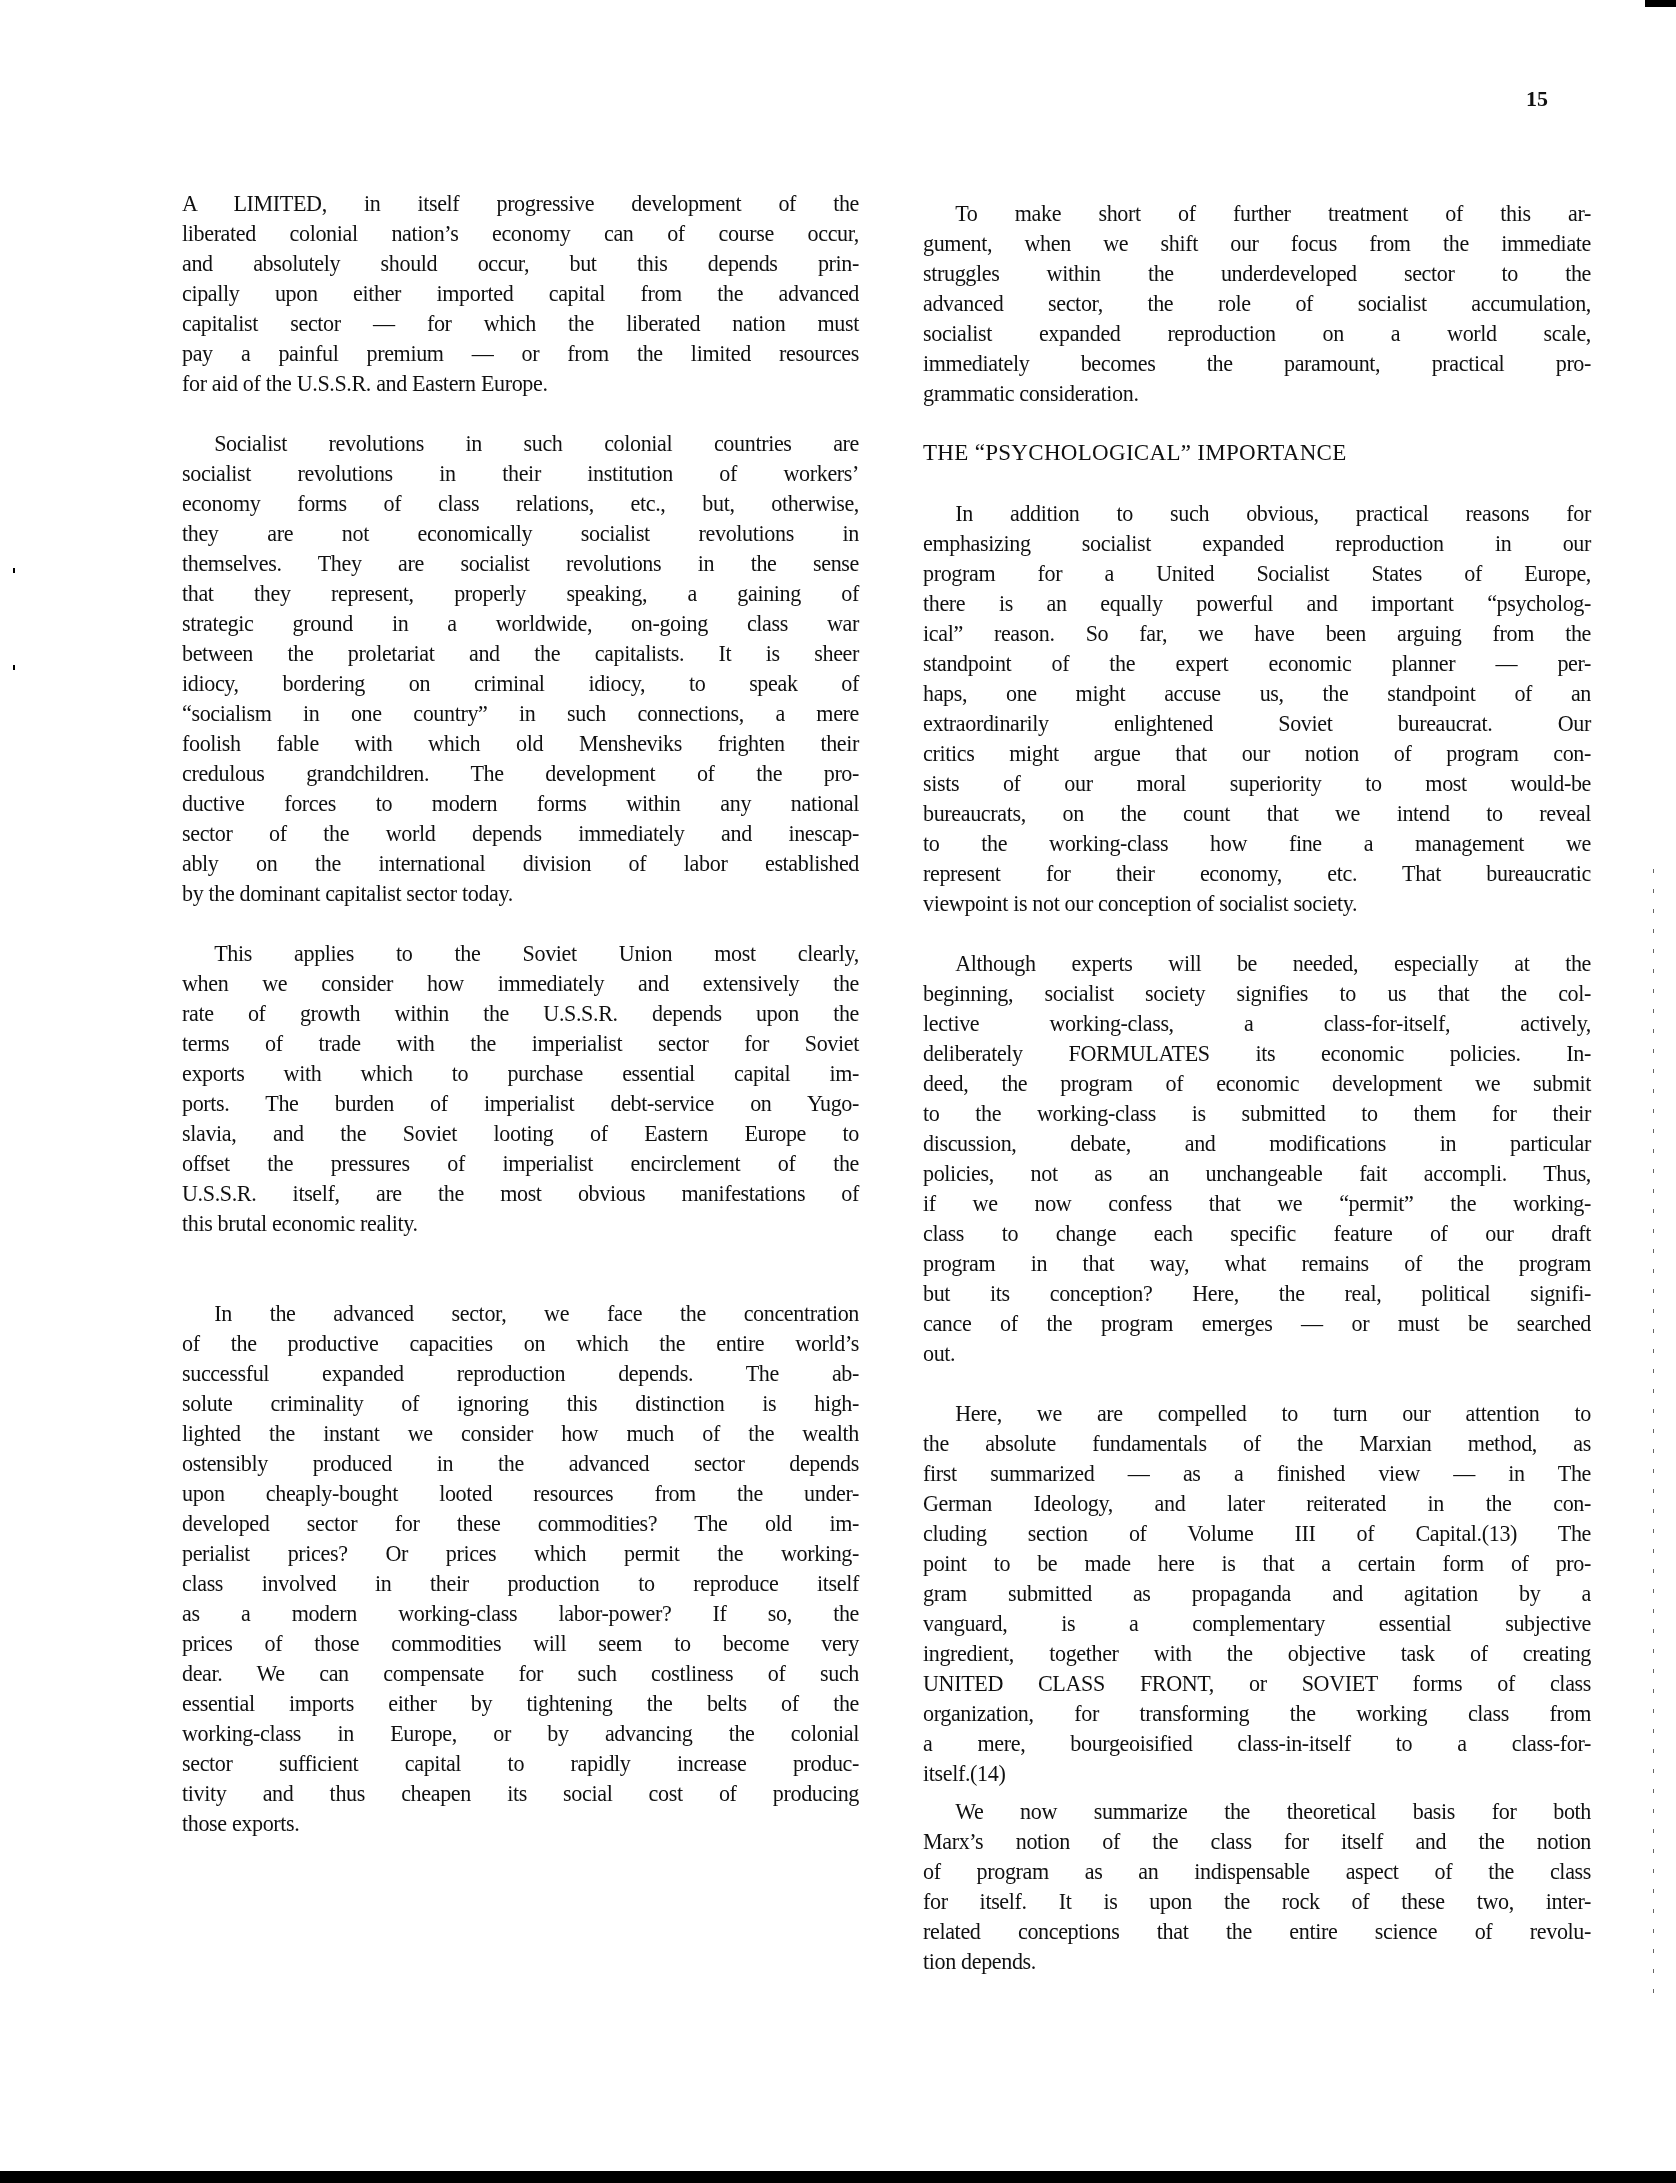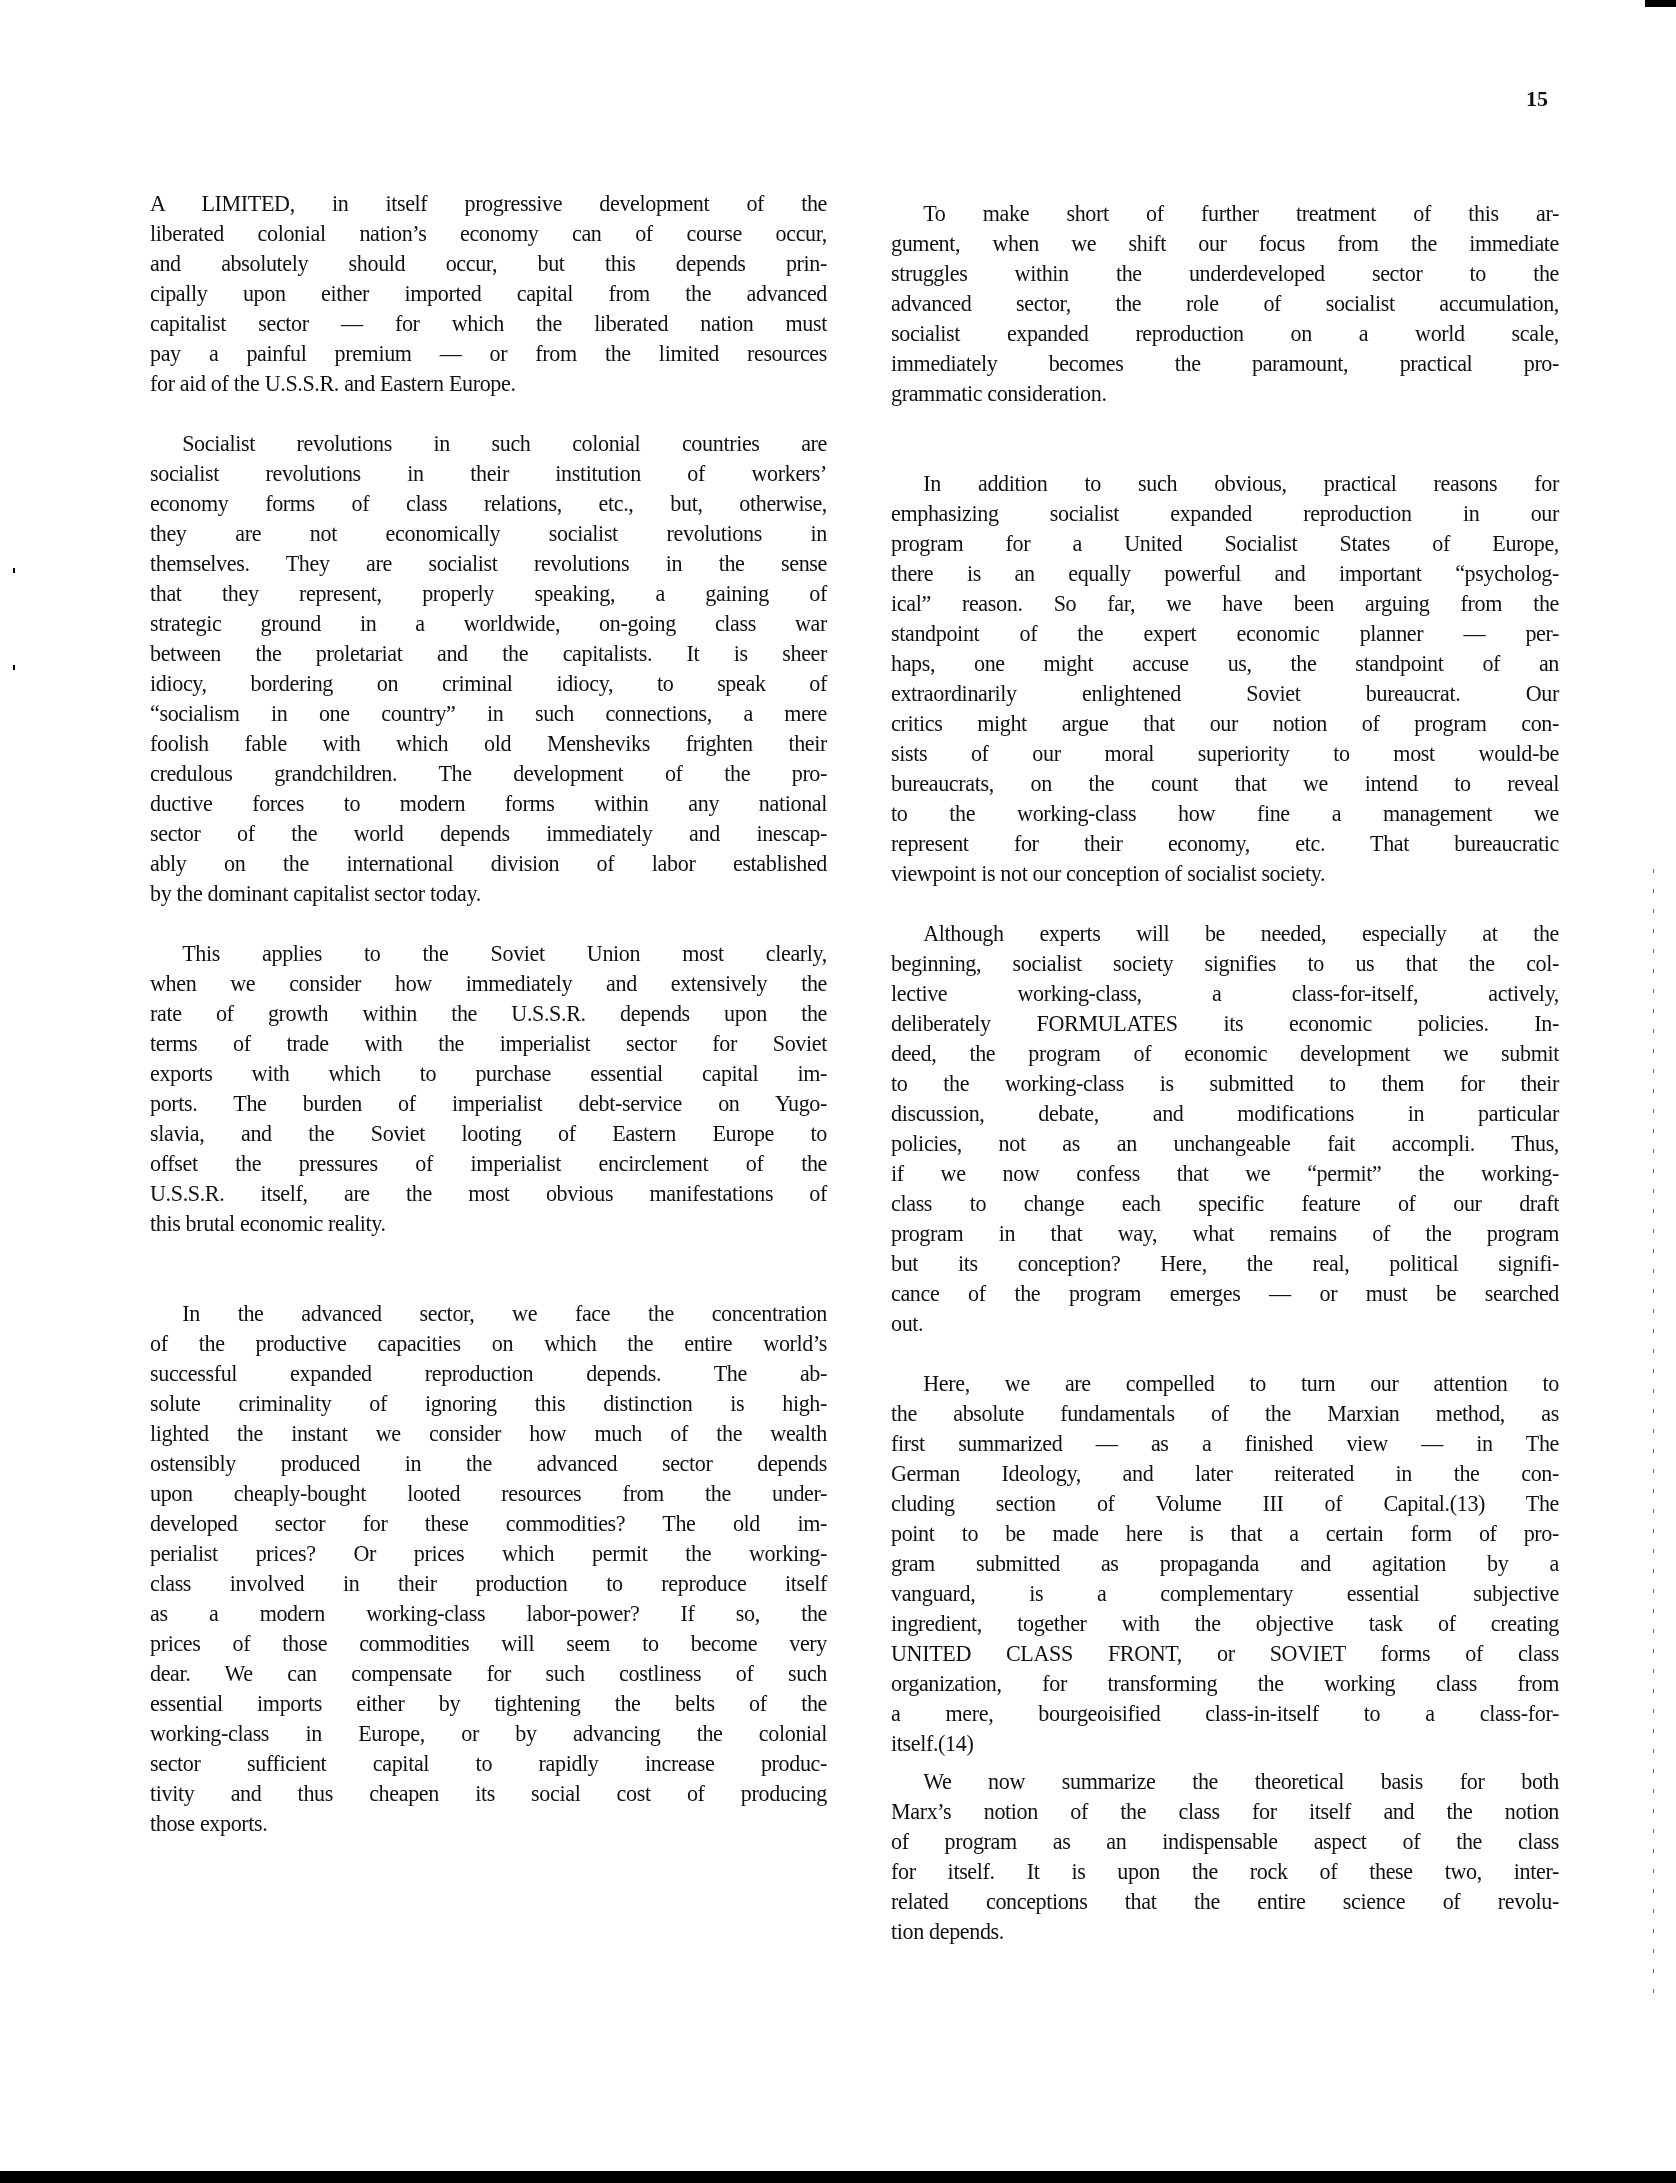--- a/index.html
+++ b/index.html
@@ -1,19 +1,19 @@
 <!DOCTYPE html>
 <html style="font-size:10.7px"><head>
 <meta charset="utf-8">
 <style>
   html, body { margin:0; padding:0; background:#ffffff; }
   body { width:1676px; height:2183px; position:relative; overflow:hidden;
          font-family:"Liberation Serif","DejaVu Serif",serif; color:#111; }
   .page-number { position:absolute; left:1526px; top:86px; font-size:22px; font-weight:bold; }
-  .col { position:absolute; }
+  .col { position:absolute;margin-left:32px; }
   .col-left { left:150px; top:188px; width:677px; }
   .col-right { left:891px; top:198px; width:668px; }
   .para { margin:0; }
   .line { display:block; height:30px; line-height:30px; font-size:24px;
           text-align:justify; text-align-last:justify; white-space:nowrap; overflow:visible;
           letter-spacing:-0.4px; transform:scaleX(0.92); transform-origin:left center; width:108.7%; }
   .line.last { text-align-last:left; }
   .line.indent { text-indent:35px; }
   .gap { height:30px; }
   .gap-small { height:8px; }
@@ -99,20 +99,21 @@
     <div class="para">
       <span class="line indent">To make short of further treatment of this ar-</span>
       <span class="line">gument, when we shift our focus from the immediate</span>
       <span class="line">struggles within the underdeveloped sector to the</span>
       <span class="line">advanced sector, the role of socialist accumulation,</span>
       <span class="line">socialist expanded reproduction on a world scale,</span>
       <span class="line">immediately becomes the paramount, practical pro-</span>
       <span class="line last">grammatic consideration.</span>
     </div>
     <div class="gap"></div>
+    <span class="heading">THE “PSYCHOLOGICAL” IMPORTANCE</span>
     <div class="gap"></div>
     <div class="para">
       <span class="line indent">In addition to such obvious, practical reasons for</span>
       <span class="line">emphasizing socialist expanded reproduction in our</span>
       <span class="line">program for a United Socialist States of Europe,</span>
       <span class="line">there is an equally powerful and important “psycholog-</span>
       <span class="line">ical” reason. So far, we have been arguing from the</span>
       <span class="line">standpoint of the expert economic planner — per-</span>
       <span class="line">haps, one might accuse us, the standpoint of an</span>
       <span class="line">extraordinarily enlightened Soviet bureaucrat. Our</span>

